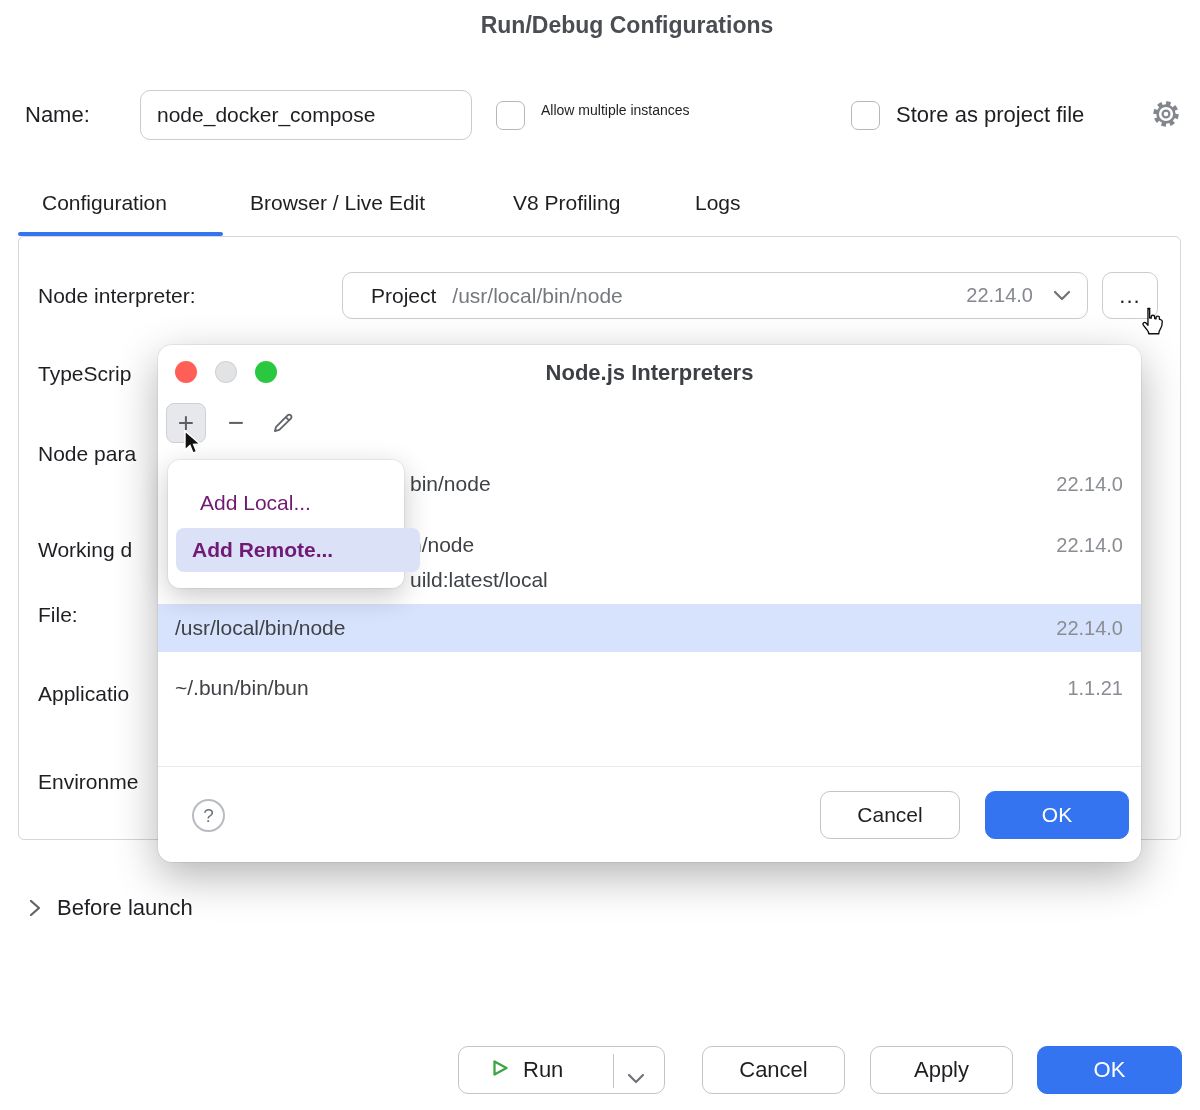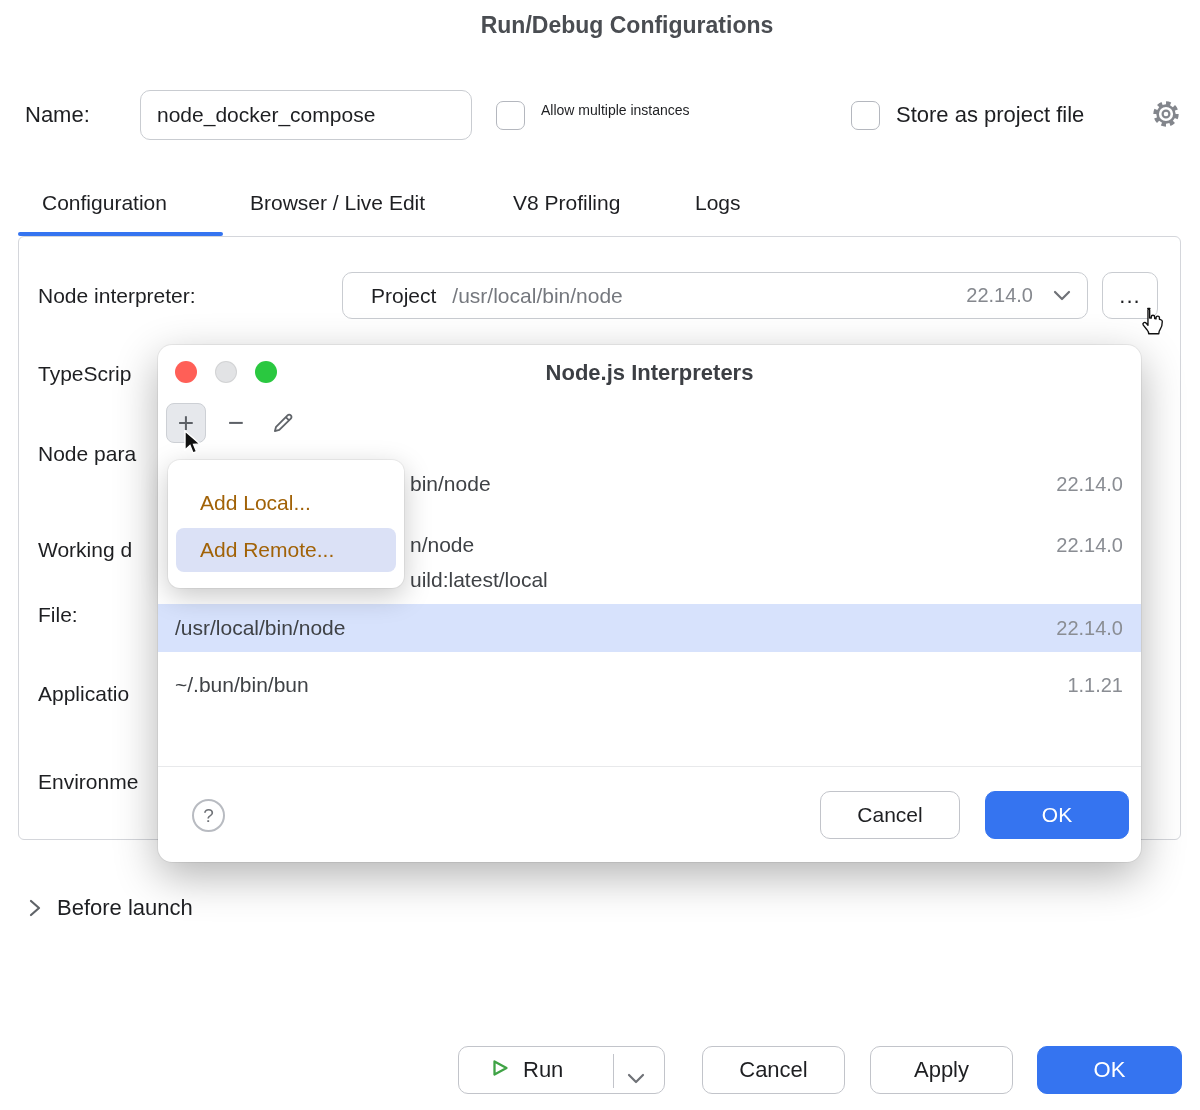--- a/index.html
+++ b/index.html
@@ -55,41 +55,41 @@
              box-sizing:border-box;display:flex;align-items:center;justify-content:center;font-size:28px;
              font-weight:300;color:#5c6066;}
   .tool-minus{left:58px;top:58px;width:40px;height:40px;display:flex;align-items:center;justify-content:center;
               font-size:28px;font-weight:300;color:#5c6066;}
   .tool-edit{left:112px;top:65px;width:26px;height:26px;}
 
   .irow{left:0;right:0;height:48px;display:flex;align-items:center;font-size:21px;}
   .irow .ipath{color:#3f4246;}
   .irow .iver{margin-left:auto;padding-right:18px;color:#8a8d93;font-size:20px;}
   .irow1{top:115px;} .irow2{top:176px;text-align:right;} .irow3{top:211px;}
-  .irow4{top:259px;background:#d7e2fc;} .irow5{top:316px;}
+  .irow4{top:259px;background:#d7e2fc;} .irow5{top:307px;align-items:flex-end;}
   .frag{margin-left:252px;}
   .full{margin-left:17px;}
 
   .interp-footer{left:0;right:0;top:421px;height:96px;border-top:1px solid #e8e9eb;}
   .help-circle{left:34px;top:32px;width:33px;height:33px;border:2px solid #b8bbc1;border-radius:50%;
                box-sizing:border-box;display:flex;align-items:center;justify-content:center;
                font-size:19px;color:#6f7277;}
   .btn{display:flex;align-items:center;justify-content:center;font-size:21px;border-radius:10px;
        box-sizing:border-box;background:#fff;border:1px solid #c2c4ca;color:#1e1f22;}
   .btn-primary{background:#3574F0;border:1px solid #3574F0;color:#fff;}
   .i-cancel{left:662px;top:24px;width:140px;height:48px;}
   .i-ok{left:827px;top:24px;width:144px;height:48px;}
 
   
   .add-menu{left:168px;top:460px;width:236px;height:128px;background:#fff;border-radius:12px;z-index:30;
             box-shadow:0 8px 28px rgba(0,0,0,.22),0 0 0 1px rgba(0,0,0,.05);}
-  .menu-item{position:absolute;font-size:21px;color:#a16207;display:flex;align-items:center;}
+  .menu-item{position:absolute;font-size:21px;color:#701a75;display:flex;align-items:center;}
   .mi-local{left:32px;top:21px;height:44px;}
-  .mi-remote{left:8px;top:68px;width:220px;height:44px;background:#dbe1f6;border-radius:8px;
-             padding-left:24px;box-sizing:border-box;}
+  .mi-remote{left:8px;top:68px;width:244px;height:44px;background:#dbe1f6;border-radius:8px;
+             padding-left:16px;box-sizing:border-box;font-weight:bold;}
 
   
   .bl-chev{left:28px;top:898px;width:14px;height:20px;}
   .bl-text{left:57px;top:895px;font-size:22px;}
 
   
   .f-run{left:458px;top:1046px;width:207px;height:48px;justify-content:flex-start;padding-left:30px;}
   .run-label{margin-left:12px;font-size:22px;}
   .run-divider{position:absolute;left:154px;top:7px;width:1px;height:34px;background:#c2c4ca;}
   .run-chev{position:absolute;left:168px;top:18px;}

